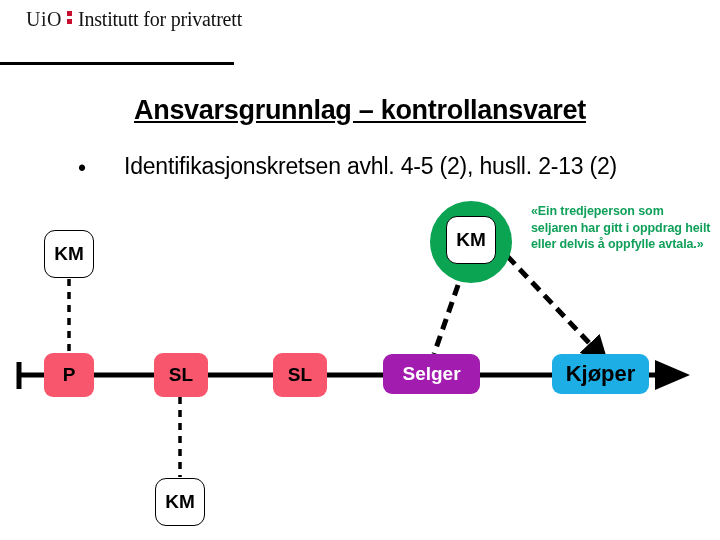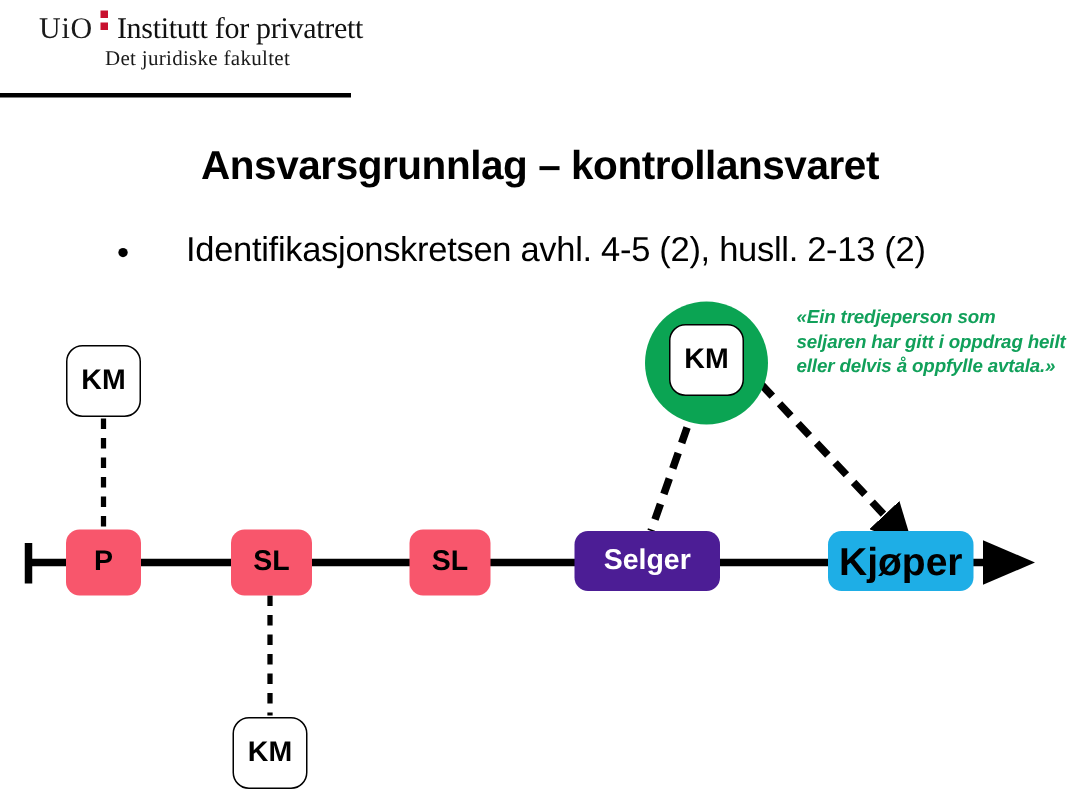--- a/index.html
+++ b/index.html
@@ -18,21 +18,21 @@
 
   
   #logo-block {
     position: absolute;
     left: 26px;
     top: 8px;
     width: 300px;
   }
   #logo-line1 {
     display: flex;
-    align-items: flex-start;
+    align-items: center;
     white-space: nowrap;
   }
   #logo-uio {
     font-family: "Liberation Serif", serif;
     font-size: 20px;
     letter-spacing: 0.5px;
     color: #1a1a1a;
   }
   #logo-colon {
     display: inline-block;
@@ -76,20 +76,21 @@
   #slide-title {
     position: absolute;
     left: 0;
     top: 95px;
     width: 720px;
     text-align: center;
     font-size: 27px;
     font-weight: bold;
     color: #000000;
     letter-spacing: -0.3px;
+    text-decoration: underline;
   }
   #bullet-row {
     position: absolute;
     left: 78px;
     top: 152px;
     width: 620px;
     font-size: 23px;
     color: #000000;
     line-height: 1.25;
   }
@@ -130,30 +131,30 @@
     box-sizing: border-box;
     z-index: 4;
   }
   .node-pink {
     background: #f8566c;
     border-radius: 9px;
     color: #000000;
     font-size: 19px;
   }
   .node-red {
-    background: #4c1d95;
+    background: #a21caf;
     border-radius: 9px;
     color: #ffffff;
     font-size: 19px;
   }
   .node-blue {
     background: #1eaee6;
     border-radius: 9px;
     color: #000000;
-    font-size: 26px;
+    font-size: 22px;
   }
   .node-white {
     background: #ffffff;
     border: 1.5px solid #000000;
     border-radius: 11px;
     color: #000000;
     font-size: 19px;
   }
 
   #node-p      { left: 44px;  top: 353px; width: 50px;  height: 44px; }
@@ -182,36 +183,34 @@
     position: absolute;
     left: 531px;
     top: 203px;
     width: 180px;
     color: #11a05a;
     font-size: 12.5px;
     font-weight: bold;
     line-height: 1.32;
     z-index: 6;
     letter-spacing: -0.1px;
-    font-style: italic;
   }
 </style>
 </head>
 <body>
 
 <div id="logo-block">
   <div id="logo-line1">
     <span id="logo-uio">UiO</span>
     <span id="logo-colon">
         <i></i>
         <i></i>
       </span>
     <span id="logo-inst">Institutt for privatrett</span>
   </div>
-  <div id="logo-line2">Det juridiske fakultet</div>
 </div>
 <div id="header-rule"></div>
 
 <div id="slide-title">Ansvarsgrunnlag – kontrollansvaret</div>
 
 <div id="bullet-row">
   <span id="bullet-dot">•</span>
   <span id="bullet-text">Identifikasjonskretsen avhl. 4-5 (2), husll. 2-13 (2)</span>
 </div>
 

